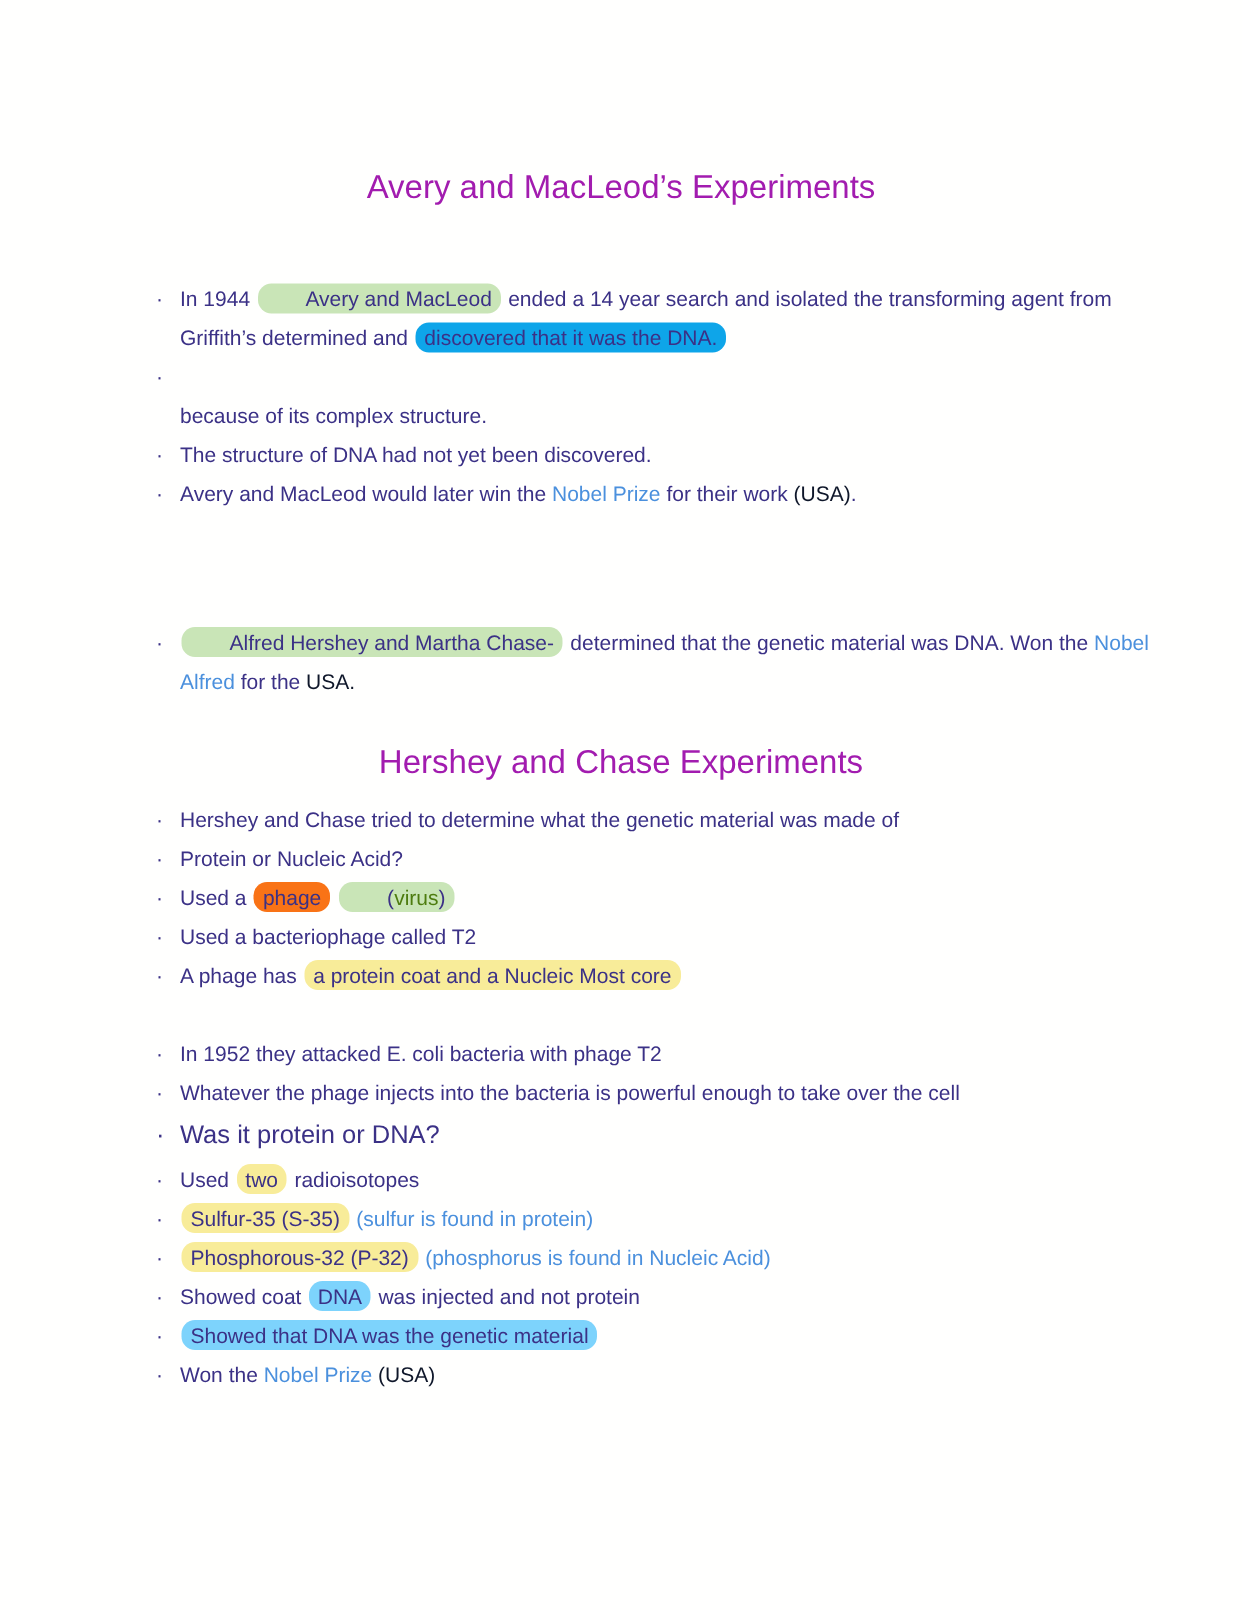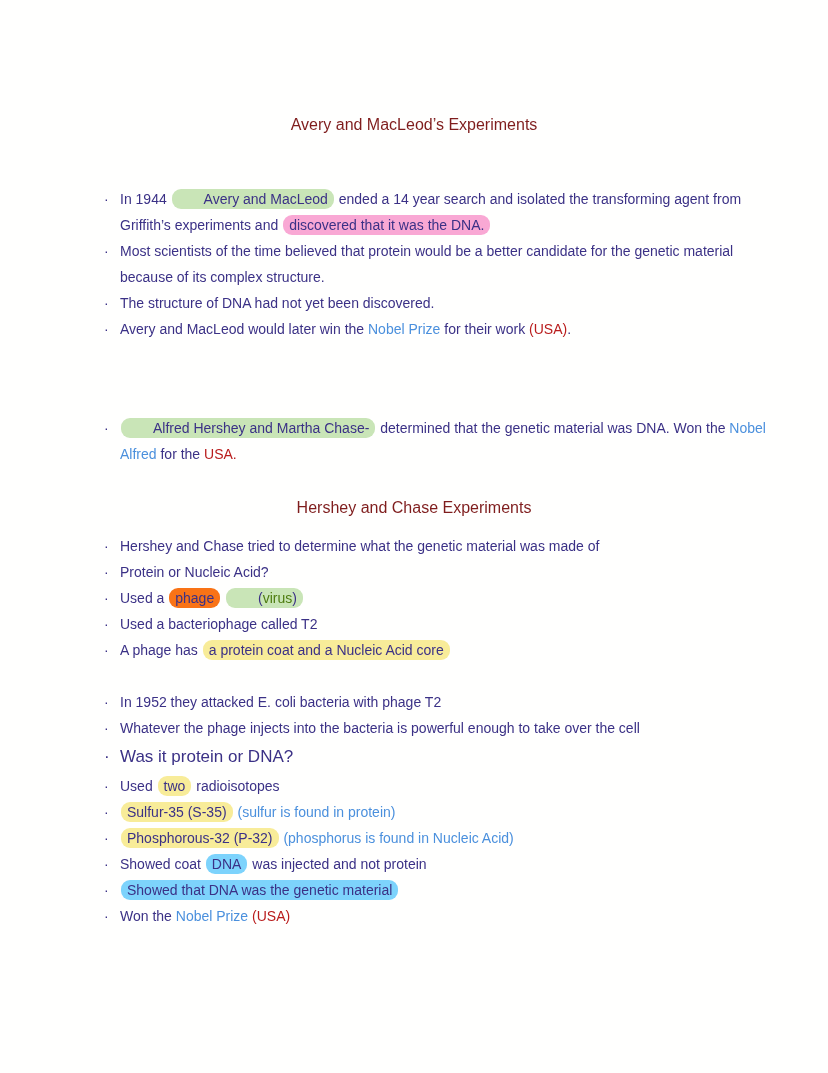--- a/index.html
+++ b/index.html
@@ -9,24 +9,24 @@
     background:#fffffe;
     box-sizing:border-box;
     padding-top:112px;
     font-family:"Liberation Sans",sans-serif;
     color:#3b3186;
     overflow:hidden;
   }
   .heading{
     width:100%;
     text-align:center;
-    font-size:16px;
+    font-size:22px;
     line-height:26px;
     font-weight:400;
-    color:#7f1d1d;
+    color:#a21caf;
     margin:0 0 48px 0;
   }
   .heading.second{
     margin:28px 0 12px 0;
   }
   .list{
     padding-left:104px;
     padding-right:8px;
   }
   .row{
@@ -41,49 +41,49 @@
   .dot{
     flex:none;
     width:16px;
     color:#3b3186;
   }
   .txt{flex:1;}
   .spacer-a{height:73px;}
   .spacer-b{height:26px;}
   
   .c-blue{color:#4b90dd;margin-top:31px;}
-  .c-magenta{color:#b91c1c;}
+  .c-magenta{color:#0f172a;}
   .c-green{color:#4d7c0f;}
   
   .hl-green,.hl-violet,.hl-periwinkle,.hl-yellow,.hl-salmon{
     border-radius:9px;
     padding:2px 6px;
     margin:0 1px;
   }
   .hl-green{background:#c9e5b7;padding-left:32px;}
-  .hl-violet{background:#f9a8d4;}
+  .hl-violet{background:#0ea5e9;}
   .hl-periwinkle{background:#f97316;}
   .hl-yellow{background:#f8ec99;}
   .hl-salmon{background:#7dd3fc;}
 </style>
 </head>
 <body>
 
 <div class="page">
 
   <h2 class="heading">Avery and MacLeod’s Experiments</h2>
 
   <div class="list">
       <div class="row">
         <span class="dot">·</span>
-        <span class="txt"><span>In 1944 </span><span class="hl-green">Avery and MacLeod</span><span> ended a 14 year search and isolated the transforming agent from</span><br><span>Griffith’s experiments and </span><span class="hl-violet">discovered that it was the DNA.</span></span>
+        <span class="txt"><span>In 1944 </span><span class="hl-green">Avery and MacLeod</span><span> ended a 14 year search and isolated the transforming agent from</span><br><span>Griffith’s determined and </span><span class="hl-violet">discovered that it was the DNA.</span></span>
       </div>
       <div class="row">
         <span class="dot">·</span>
-        <span class="txt"><span>Most scientists of the time believed that protein would be a better candidate for the genetic material</span><br><span>because of its complex structure.</span></span>
+        <span class="txt"><br><span>because of its complex structure.</span></span>
       </div>
       <div class="row">
         <span class="dot">·</span>
         <span class="txt"><span>The structure of DNA had not yet been discovered.</span></span>
       </div>
       <div class="row">
         <span class="dot">·</span>
         <span class="txt"><span>Avery and MacLeod would later win the </span><span class="c-blue">Nobel Prize</span><span> for their work </span><span class="c-magenta">(USA)</span><span>.</span></span>
       </div>
     </div>
@@ -111,21 +111,21 @@
       <div class="row">
         <span class="dot">·</span>
         <span class="txt"><span>Used a </span><span class="hl-periwinkle">phage</span><span> </span><span class="hl-green"><span>(</span><span class="c-green">virus</span><span>)</span></span></span>
       </div>
       <div class="row">
         <span class="dot">·</span>
         <span class="txt"><span>Used a bacteriophage called T2</span></span>
       </div>
       <div class="row">
         <span class="dot">·</span>
-        <span class="txt"><span>A phage has </span><span class="hl-yellow">a protein coat and a Nucleic Acid core</span></span>
+        <span class="txt"><span>A phage has </span><span class="hl-yellow">a protein coat and a Nucleic Most core</span></span>
       </div>
     </div>
 
   <div class="spacer-b"></div>
 
   <div class="list">
       <div class="row">
         <span class="dot">·</span>
         <span class="txt"><span>In 1952 they attacked E. coli bacteria with phage T2</span></span>
       </div>

